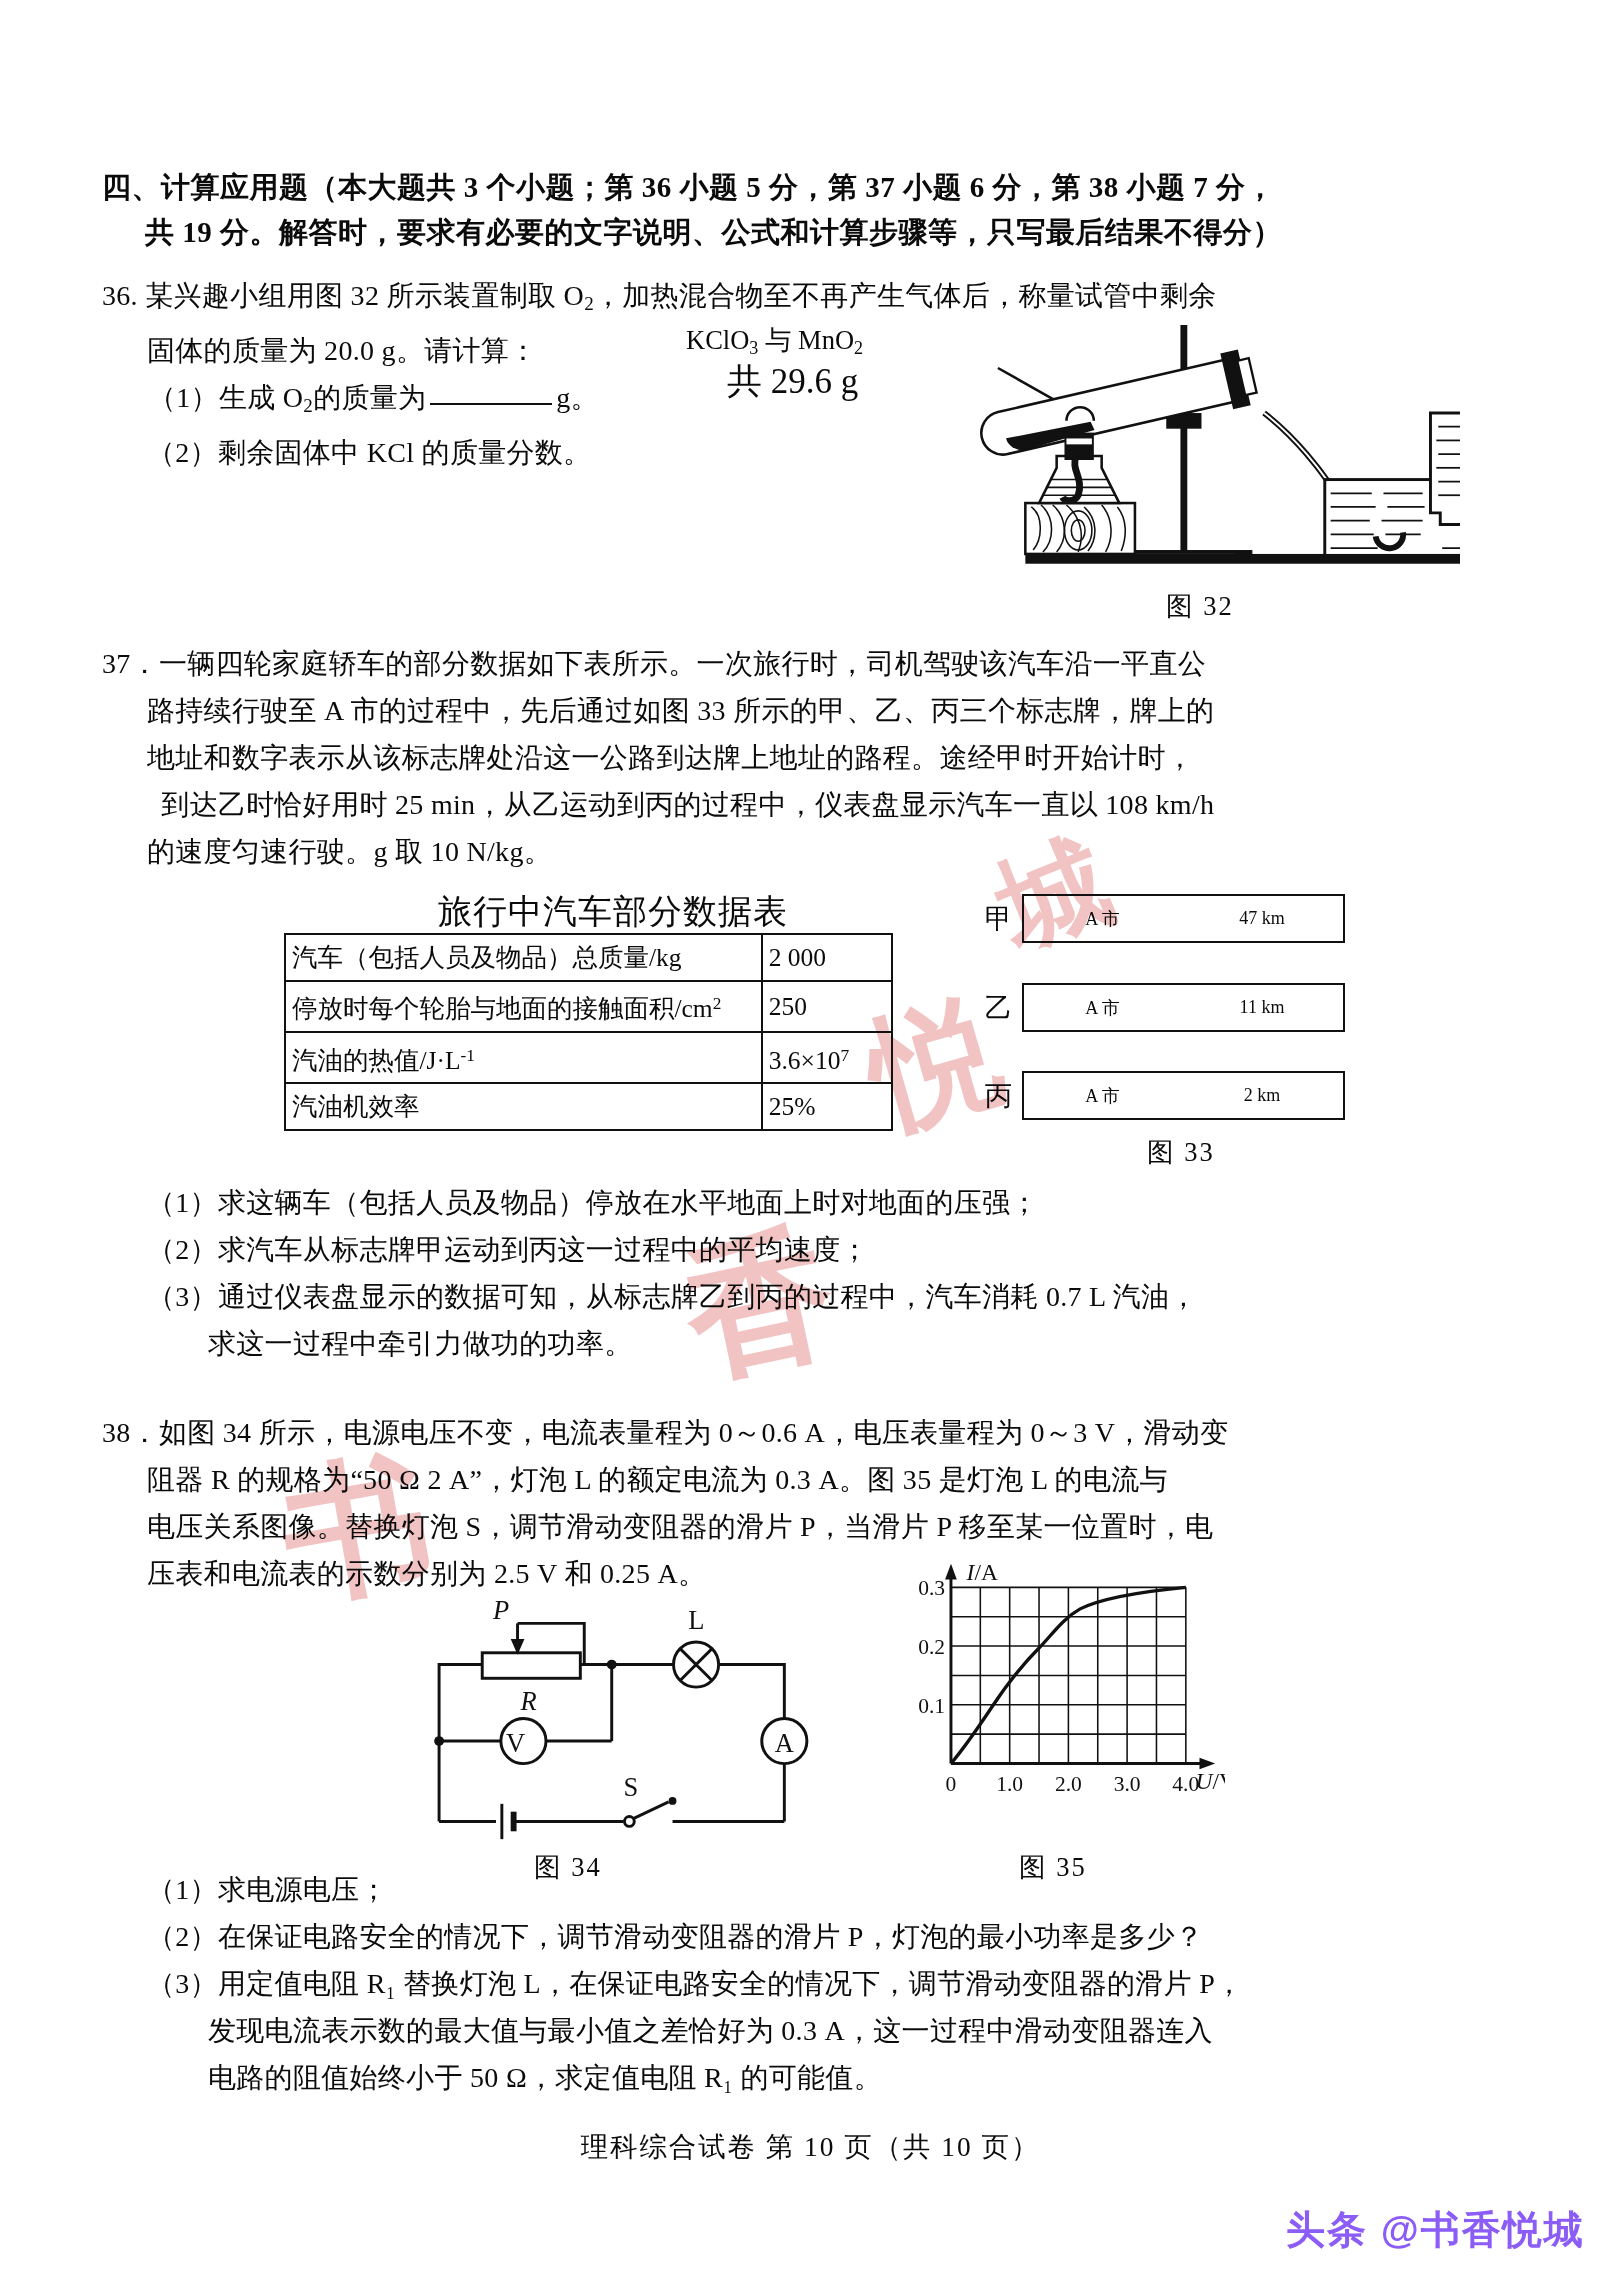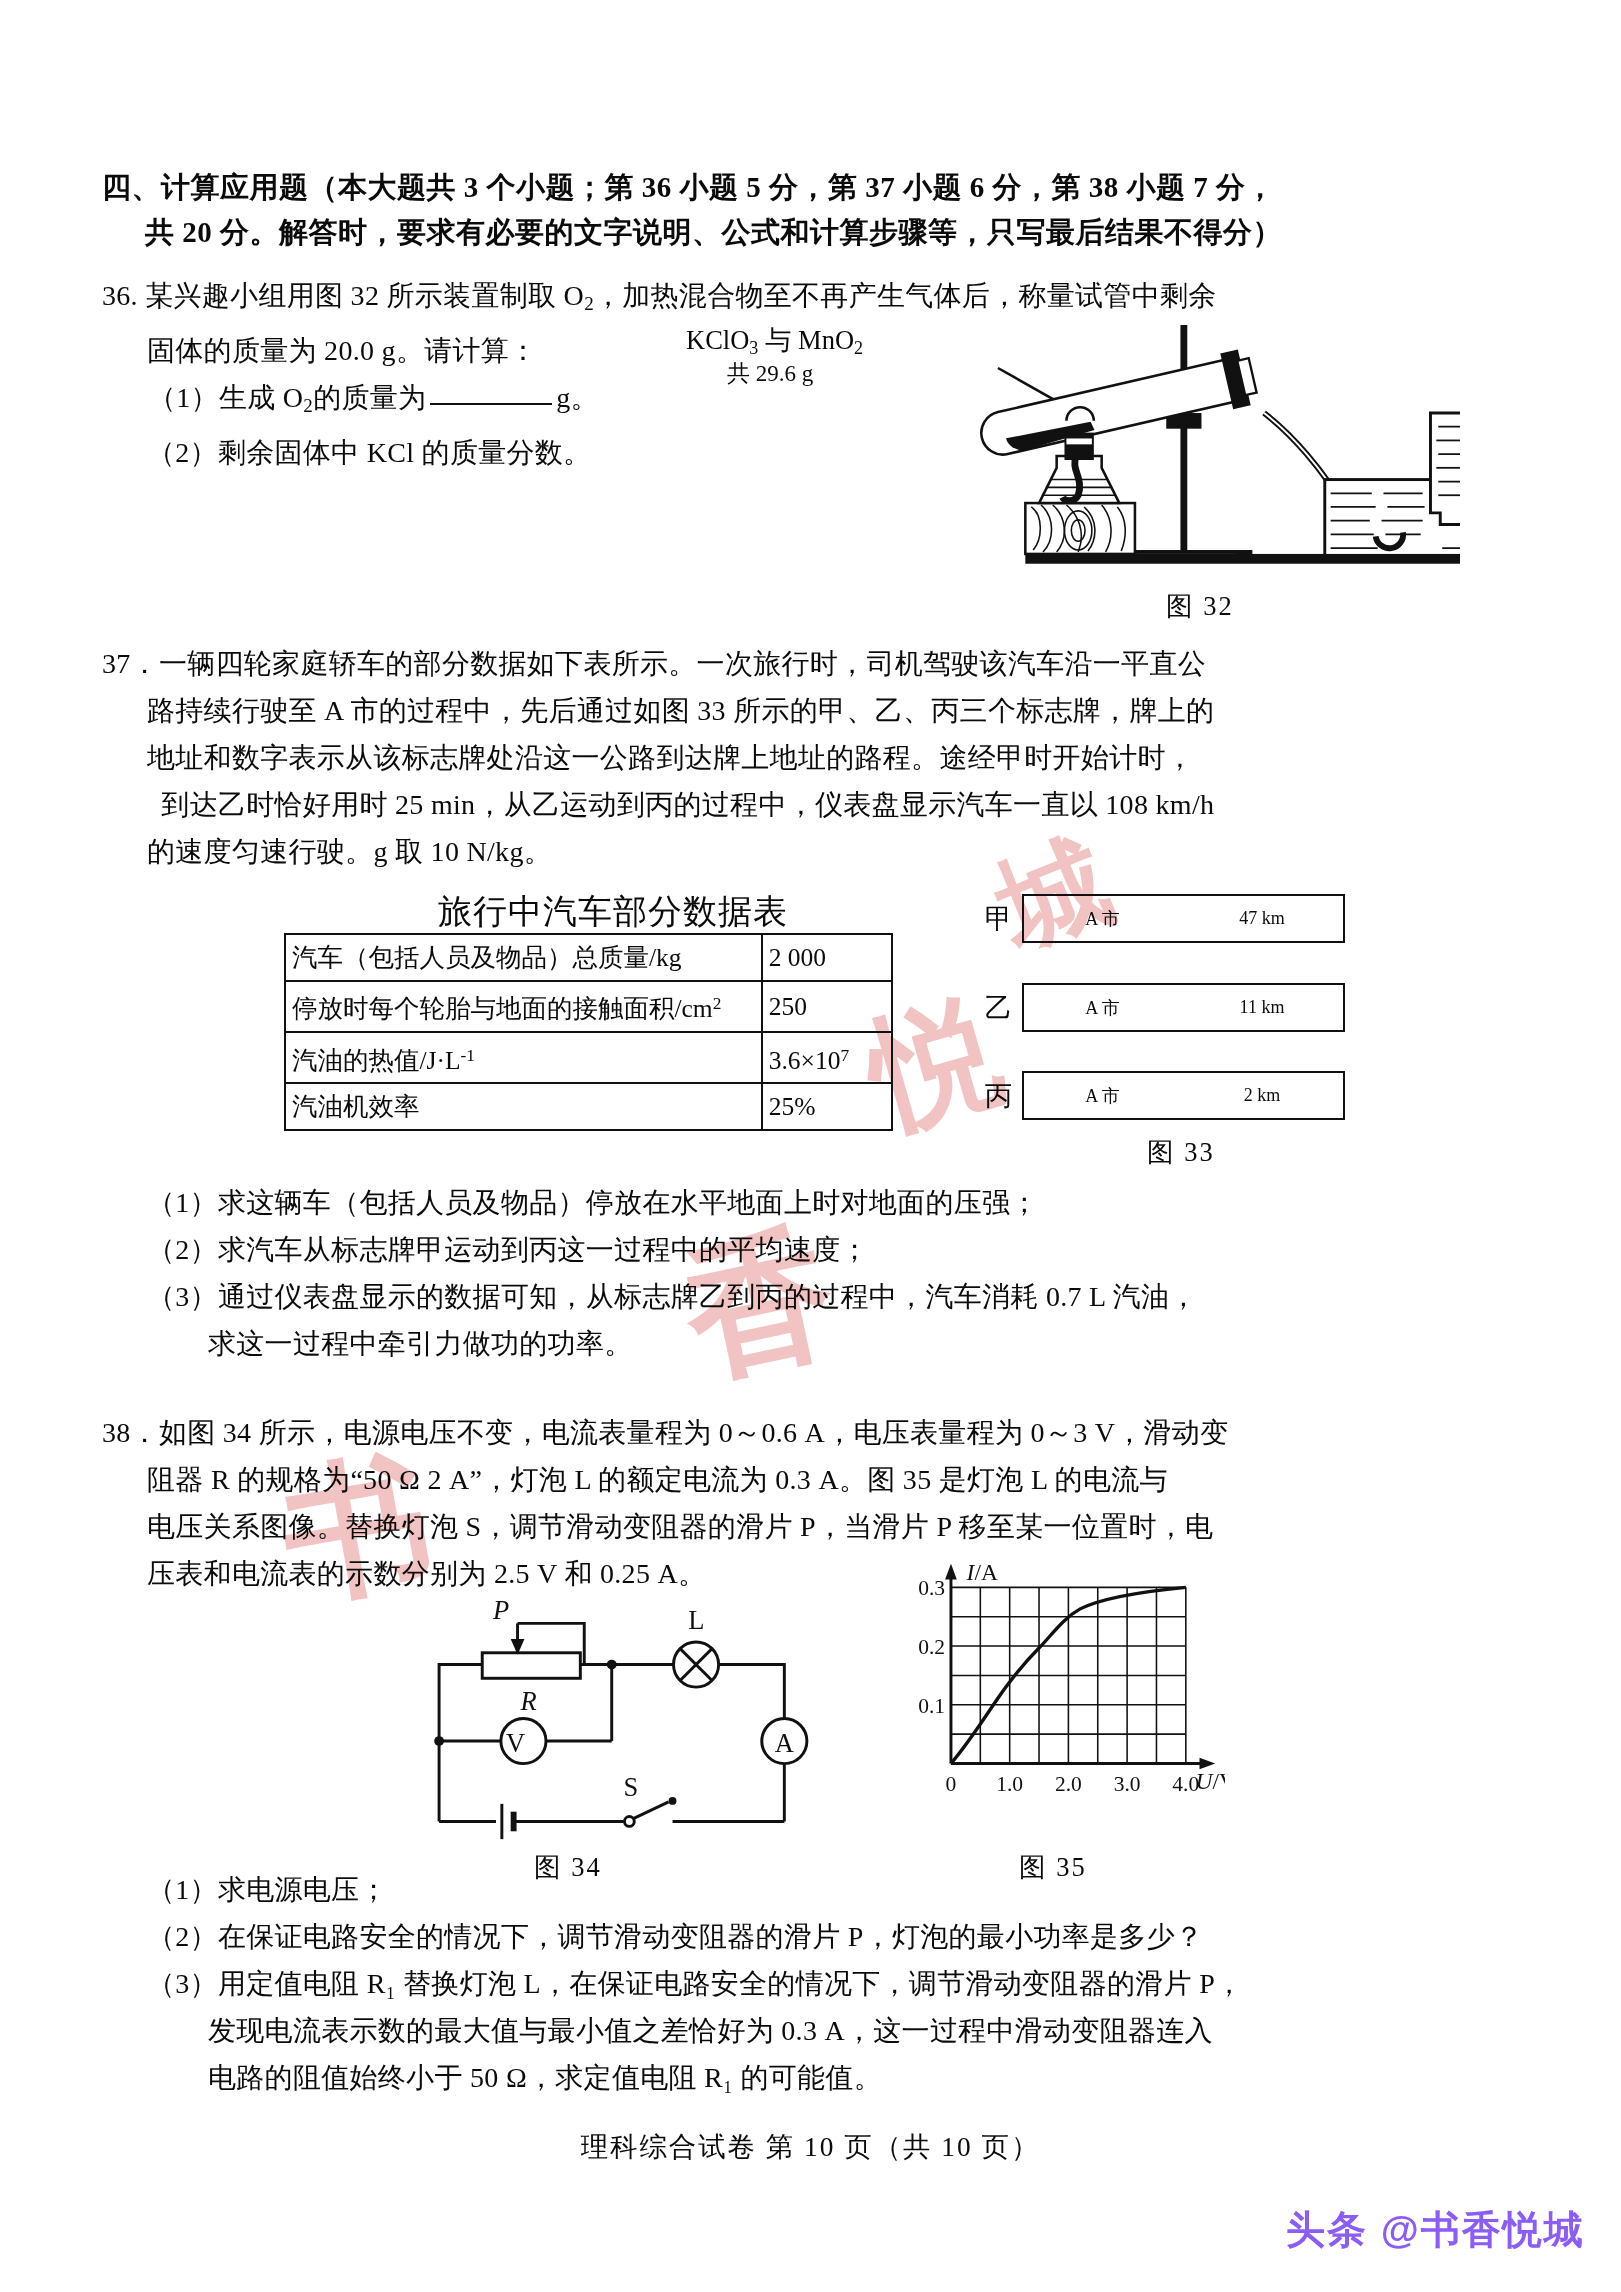--- a/index.html
+++ b/index.html
@@ -75,42 +75,42 @@
 
 <div class="page">
 
   <div class="wm" style="left:1000px;top:823px;font-size:108px;transform:rotate(-22deg);">城</div>
   <div class="wm" style="left:872px;top:980px;font-size:127px;transform:rotate(-16deg);">悦</div>
   <div class="wm" style="left:686px;top:1206px;font-size:147px;transform:rotate(-12deg);">香</div>
   <div class="wm" style="left:284px;top:1431px;font-size:147px;transform:rotate(-10deg);">书</div>
 
   <div class="blk sec-title" style="left:102px;top:165px;">
     <div class="ln">四、计算应用题（本大题共 3 个小题；第 36 小题 5 分，第 37 小题 6 分，第 38 小题 7 分，</div>
-    <div class="ln" style="margin-left:43px;">共 20 分。解答时，要求有必要的文字说明、公式和计算步骤等，只写最后结果不得分）</div>
+    <div class="ln" style="margin-left:43px;">共 19 分。解答时，要求有必要的文字说明、公式和计算步骤等，只写最后结果不得分）</div>
   </div>
 
   <div class="blk qtext" style="left:102px;top:272px;">
     <div class="ln">
       <span class="qnum">36.</span>
       <span>某兴趣小组用图 32 所示装置制取 O</span><sub>2</sub><span>，加热混合物至不再产生气体后，称量试管中剩余</span>
     </div>
     <div class="ln" style="margin-left:45px;">固体的质量为 20.0 g。请计算：</div>
     <div class="ln" style="margin-left:46px;">
       <span>（1）生成 O</span><sub>2</sub><span>的质量为</span><span class="blank-u"></span><span>g。</span>
     </div>
     <div class="ln" style="margin-left:45px;">（2）剩余固体中 KCl 的质量分数。</div>
   </div>
 
   <div class="blk" style="left:941px;top:323px;">
     <div style="position:relative;width:519px;height:274px;">
 
       <div style="position:absolute;left:-255px;top:-1px;font-size:26.5px;white-space:nowrap;">
         <span>KClO</span><sub>3</sub><span> 与 MnO</span><sub>2</sub>
       </div>
-      <div style="position:absolute;left:-214px;top:35px;font-size:23px;white-space:nowrap;">共 29.6 g</div>
+      <div style="position:absolute;left:-214px;top:35px;font-size:35px;white-space:nowrap;">共 29.6 g</div>
 
       <svg width="519" height="274" viewBox="0 0 530 280">
         <g stroke="#111" fill="none" stroke-width="2.4">
 
           <line x1="-60" y1="46" x2="18" y2="90" stroke-width="2.6" transform="translate(118,0)"></line>
 
           <line x1="248" y1="2" x2="248" y2="236" stroke-width="7"></line>
           <rect x="182" y="232" width="136" height="12" fill="#111" stroke="none"></rect>
           <rect x="196" y="236" width="104" height="4" fill="#fff" stroke="none"></rect>
 

